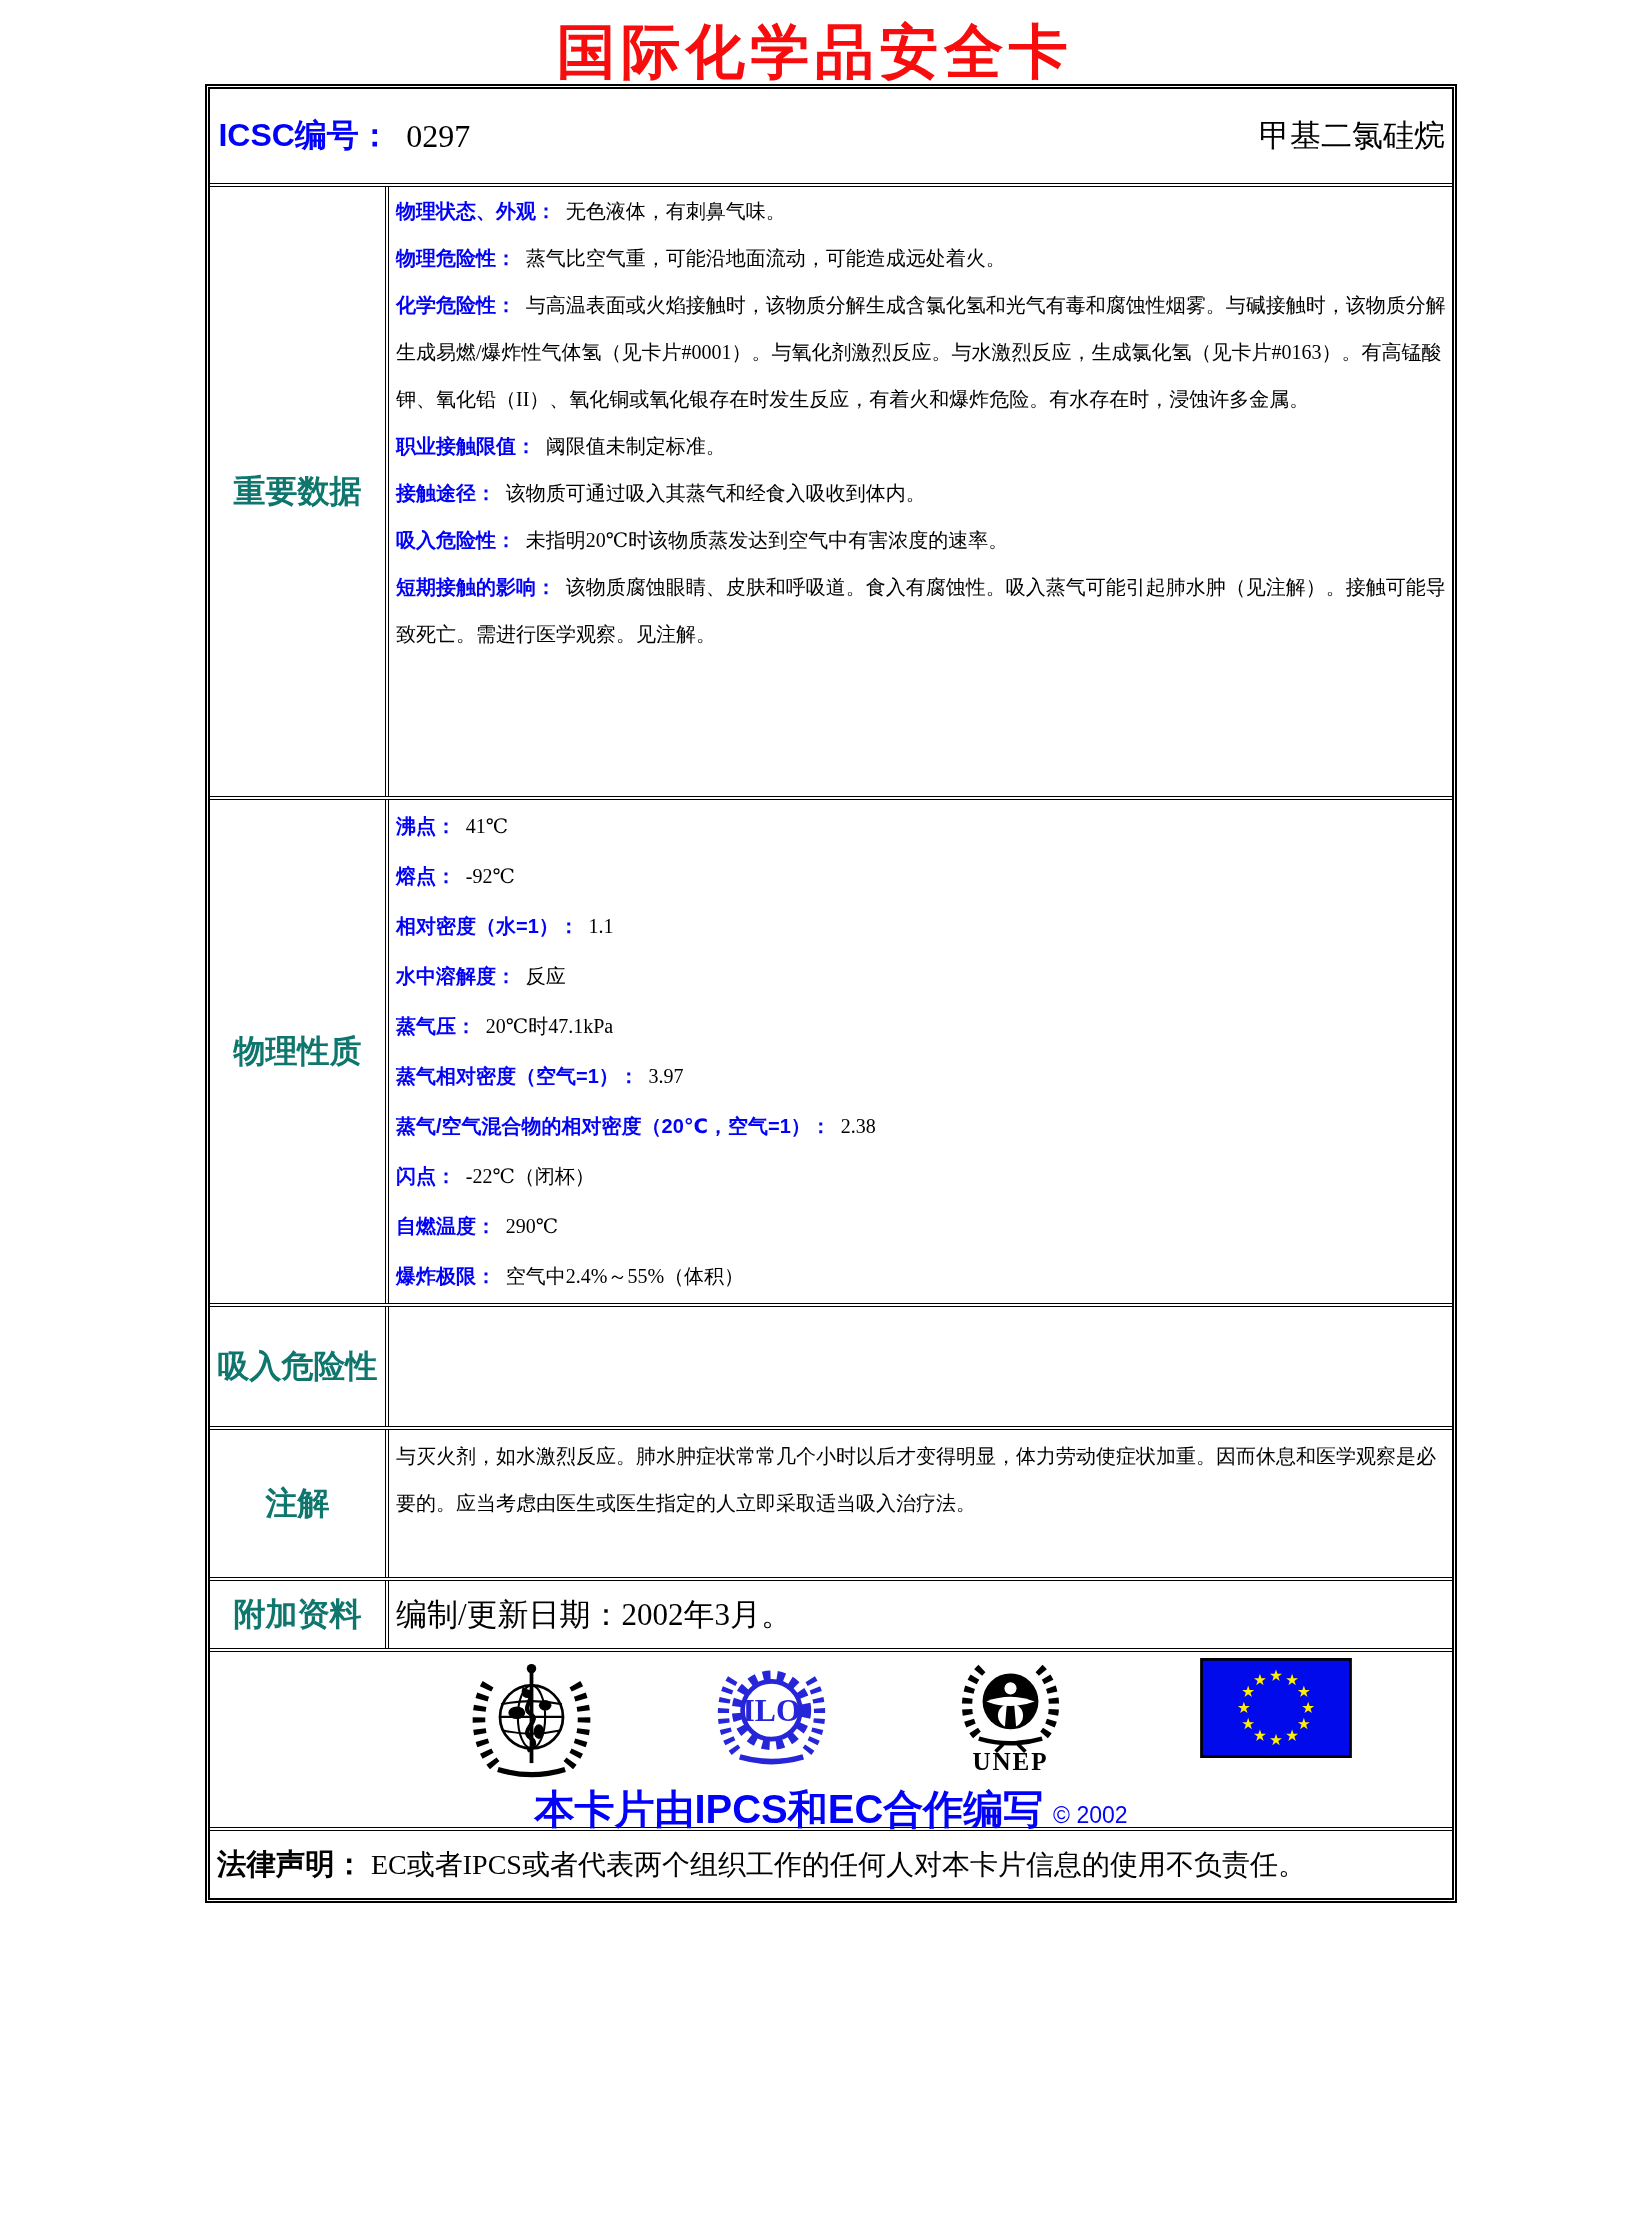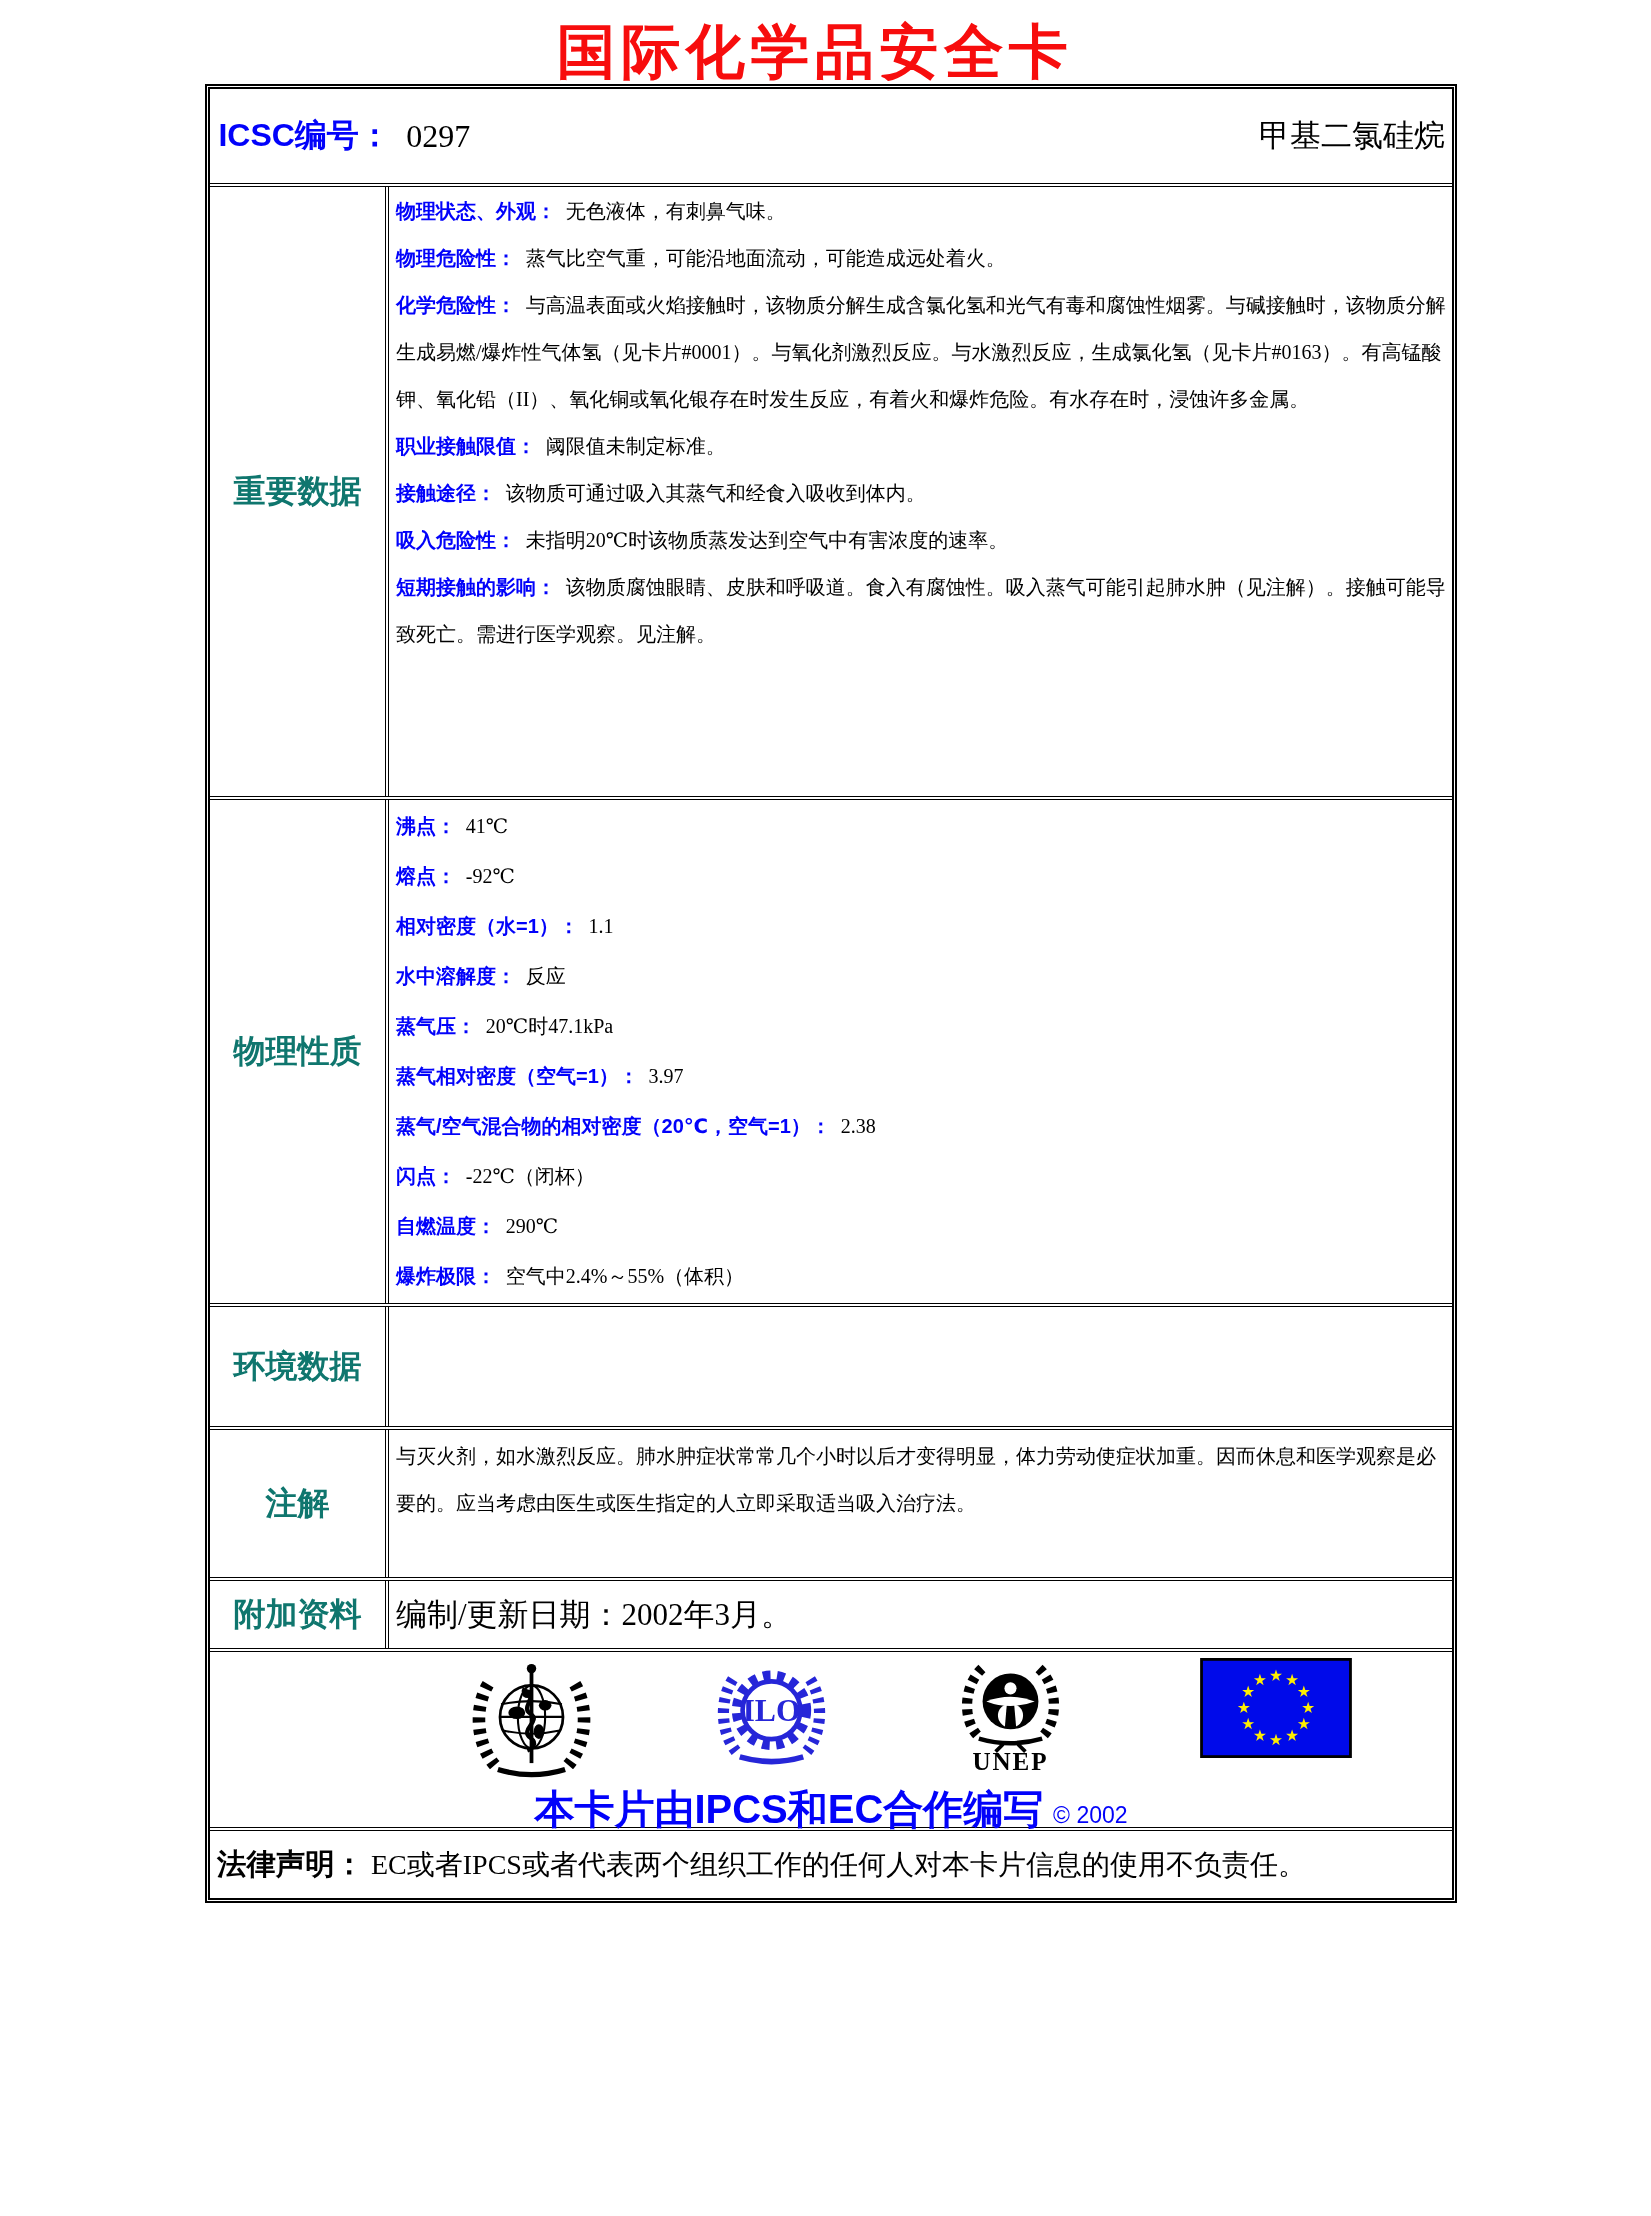--- a/index.html
+++ b/index.html
@@ -113,21 +113,21 @@
         <p><span class="blue-lbl">蒸气压：</span><span class="val">20℃时47.1kPa</span></p>
         <p><span class="blue-lbl">蒸气相对密度（空气=1）：</span><span class="val">3.97</span></p>
         <p><span class="blue-lbl">蒸气/空气混合物的相对密度（20℃，空气=1）：</span><span class="val">2.38</span></p>
         <p><span class="blue-lbl">闪点：</span><span class="val">-22℃（闭杯）</span></p>
         <p><span class="blue-lbl">自燃温度：</span><span class="val">290℃</span></p>
         <p><span class="blue-lbl">爆炸极限：</span><span class="val">空气中2.4%～55%（体积）</span></p>
       </div>
     </div>
 
     <div class="row r-env">
-      <div class="label-cell">环境数据</div>
+      <div class="label-cell">吸入危险性</div>
       <div class="content-cell"></div>
     </div>
 
     <div class="row r-notes">
       <div class="label-cell">注解</div>
       <div class="content-cell">
         <p class="notes-text">与灭火剂，如水激烈反应。肺水肿症状常常几个小时以后才变得明显，体力劳动使症状加重。因而休息和医学观察是必要的。应当考虑由医生或医生指定的人立即采取适当吸入治疗法。</p>
       </div>
     </div>
 

